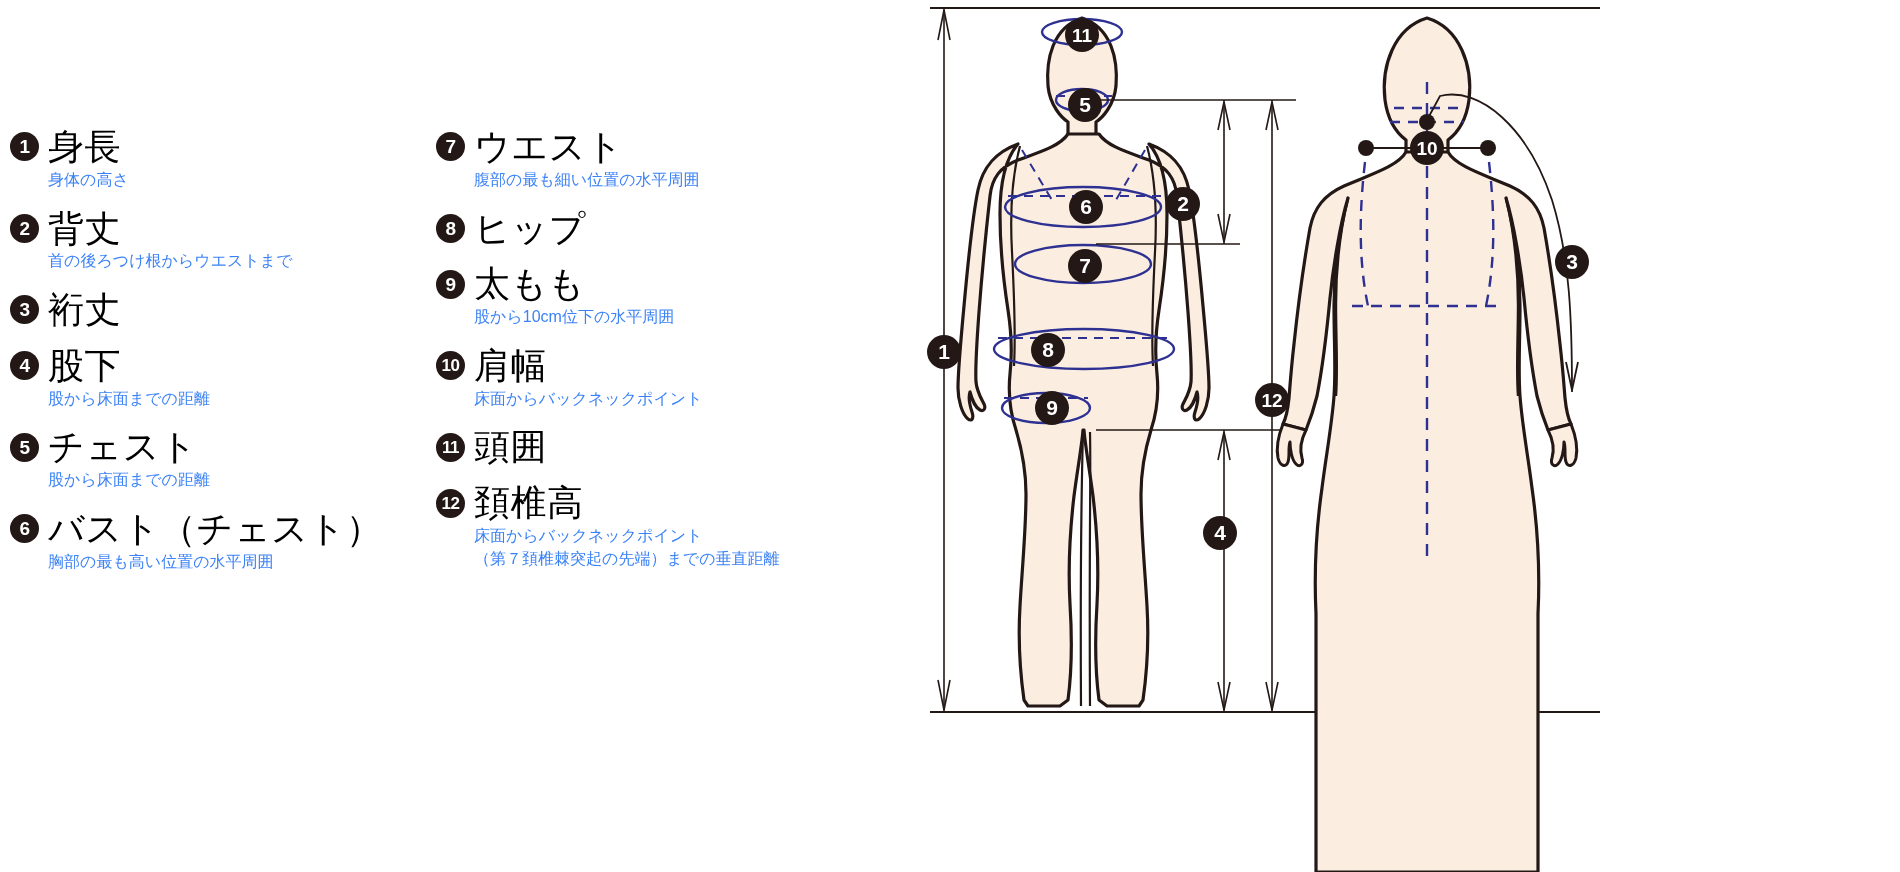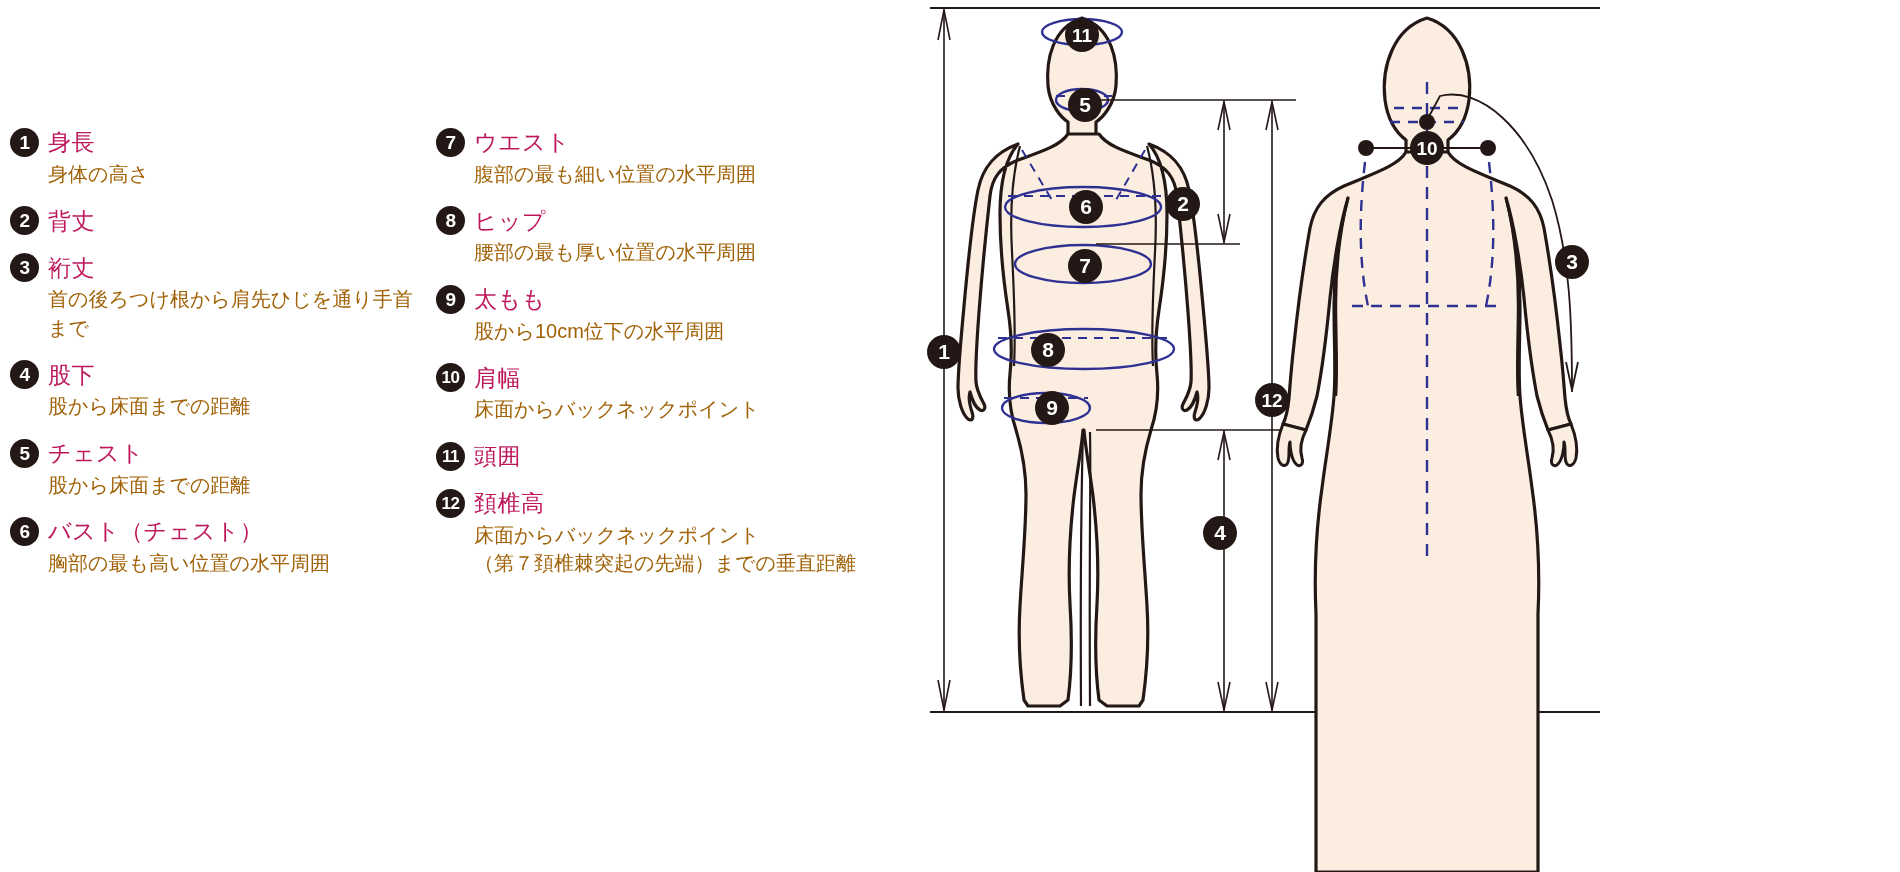--- a/index.html
+++ b/index.html
@@ -55,32 +55,32 @@
     color: #ffffff;
     font-size: 19px;
     font-weight: 700;
     display: flex;
     align-items: center;
     justify-content: center;
     letter-spacing: -0.5px;
   }
   .badge.wide { font-size: 17px; }
   .item-title {
-    font-size: 23px;
+    font-size: 36px;
     font-weight: 400;
     letter-spacing: 0.5px;
     line-height: 1.05;
-    color: #be185d;
+    color: #000000;
   }
   .item-desc {
-    font-size: 20px;
+    font-size: 16px;
     line-height: 1.42;
     margin-left: 38px;
     margin-top: 3px;
-    color: #a16207;
+    color: #3b82f6;
     white-space: pre-line;
   }
 
   
   .illustration {
     position: absolute;
     top: 0;
     left: 900px;
     width: 1000px;
     height: 872px;
@@ -102,28 +102,28 @@
           <span class="item-title">身長</span>
         </div>
         <div class="item-desc">身体の高さ</div>
       </div>
 
       <div class="legend-item">
         <div class="item-head">
           <span class="badge">2</span>
           <span class="item-title">背丈</span>
         </div>
+        <div class="item-desc">首の後ろつけ根からウエストまで</div>
       </div>
 
       <div class="legend-item">
         <div class="item-head">
           <span class="badge">3</span>
           <span class="item-title">裄丈</span>
         </div>
-        <div class="item-desc">首の後ろつけ根から肩先ひじを通り手首まで</div>
       </div>
 
       <div class="legend-item">
         <div class="item-head">
           <span class="badge">4</span>
           <span class="item-title">股下</span>
         </div>
         <div class="item-desc">股から床面までの距離</div>
       </div>
 
@@ -153,21 +153,20 @@
           <span class="item-title">ウエスト</span>
         </div>
         <div class="item-desc">腹部の最も細い位置の水平周囲</div>
       </div>
 
       <div class="legend-item">
         <div class="item-head">
           <span class="badge">8</span>
           <span class="item-title">ヒップ</span>
         </div>
-        <div class="item-desc">腰部の最も厚い位置の水平周囲</div>
       </div>
 
       <div class="legend-item">
         <div class="item-head">
           <span class="badge">9</span>
           <span class="item-title">太もも</span>
         </div>
         <div class="item-desc">股から10cm位下の水平周囲</div>
       </div>
 

